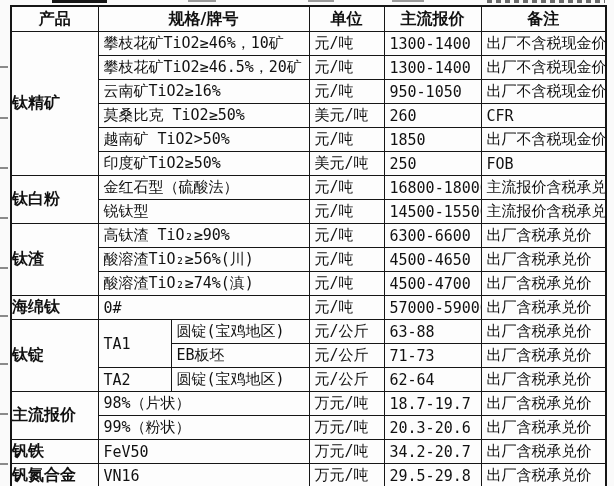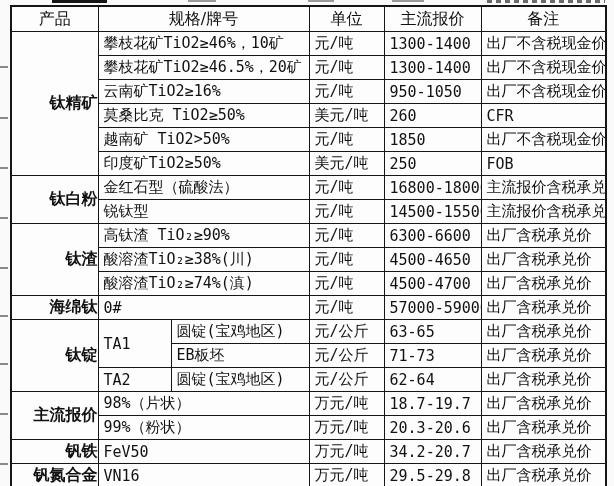--- a/index.html
+++ b/index.html
@@ -22,35 +22,35 @@
   }
   .price-table th,.price-table td{
     border:1px solid #161616;
     padding:0;
     overflow:hidden;
     white-space:nowrap;
     vertical-align:middle;
   }
   .price-table th{
     font-size:16px;
-    font-weight:normal;
+    font-weight:bold;
     text-align:center;
     height:24px;
     font-family:"DejaVu Sans", sans-serif;
     margin-left:18px;
   }
   .price-table td{
     font-size:15px;
     height:23px;
     font-family:"DejaVu Sans Mono","DejaVu Sans",sans-serif;
   }
   td.product{
     font-weight:bold;
     font-size:16px;
-    text-align:right;
+    text-align:left;
     font-family:"DejaVu Sans", sans-serif;
   }
   td.grade, td.spec, td.unit, td.price, td.note{
     text-align:left;
     padding-left:5px;
   }
   
   .frag{position:absolute;background:#9a9a9a;}
   .frag-title{left:52px;top:0;width:55px;height:3px;background:#161616;}
   .frag-a{left:188px;top:0;width:28px;height:2px;}
@@ -159,21 +159,21 @@
   </tr>
 
   <tr>
     <td class="product" rowspan="3">钛渣</td>
     <td class="spec" colspan="2">高钛渣 TiO₂≥90%</td>
     <td class="unit">元/吨</td>
     <td class="price">6300-6600</td>
     <td class="note">出厂含税承兑价</td>
   </tr>
   <tr>
-    <td class="spec" colspan="2">酸溶渣TiO₂≥38%(川)</td>
+    <td class="spec" colspan="2">酸溶渣TiO₂≥56%(川)</td>
     <td class="unit">元/吨</td>
     <td class="price">4500-4650</td>
     <td class="note">出厂含税承兑价</td>
   </tr>
   <tr>
     <td class="spec" colspan="2">酸溶渣TiO₂≥74%(滇)</td>
     <td class="unit">元/吨</td>
     <td class="price">4500-4700</td>
     <td class="note">出厂含税承兑价</td>
   </tr>
@@ -184,21 +184,21 @@
     <td class="unit">元/吨</td>
     <td class="price">57000-59000</td>
     <td class="note">出厂含税承兑价</td>
   </tr>
 
   <tr>
     <td class="product" rowspan="3">钛锭</td>
     <td class="grade" rowspan="2">TA1</td>
     <td class="spec">圆锭(宝鸡地区)</td>
     <td class="unit">元/公斤</td>
-    <td class="price">63-65</td>
+    <td class="price">63-88</td>
     <td class="note">出厂含税承兑价</td>
   </tr>
   <tr>
     <td class="spec">EB板坯</td>
     <td class="unit">元/公斤</td>
     <td class="price">71-73</td>
     <td class="note">出厂含税承兑价</td>
   </tr>
   <tr>
     <td class="grade">TA2</td>

